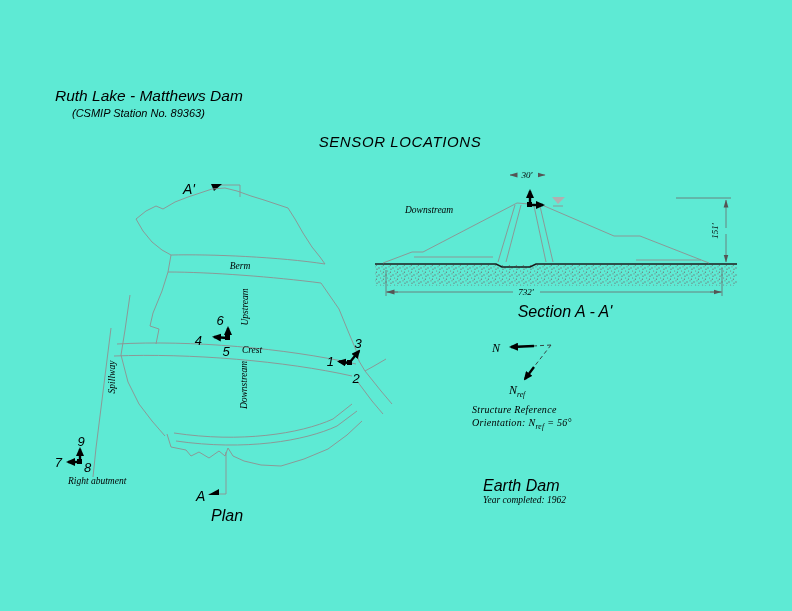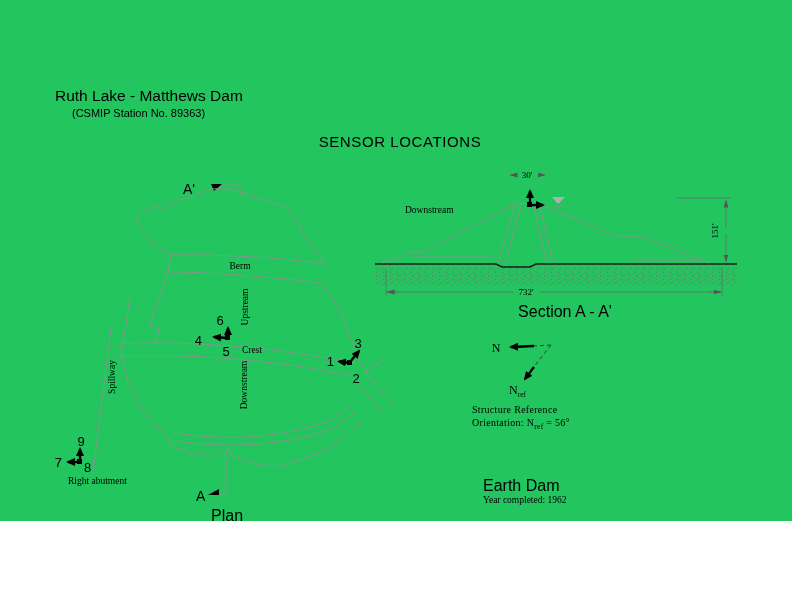--- a/index.html
+++ b/index.html
@@ -1,17 +1,17 @@
 <!DOCTYPE html>
 <html><head>
 <meta charset="utf-8">
 <style>
   html,body{margin:0;padding:0;background:#ffffff;}
-  .page{position:relative;width:792px;height:521px;background:#22c55e;overflow:hidden;
-        font-family:"Liberation Sans",sans-serif;}
+  .page{position:relative;width:792px;height:611px;background:#5eead4;overflow:hidden;
+        font-family:"Liberation Sans",sans-serif;font-style:italic;}
   svg{position:absolute;left:0;top:0;}
   text{fill:#000;}
   .sans{font-family:"Liberation Sans",sans-serif;}
   .serif{font-family:"Liberation Serif","DejaVu Serif",serif;}
   .t-title{font-size:15.5px;}
   .t-station{font-size:11px;}
   .t-heading{font-size:15px;letter-spacing:.6px;}
   .t-caption{font-size:16px;}
   .t-cut{font-size:14px;}
   .t-sensor{font-size:13px;}

